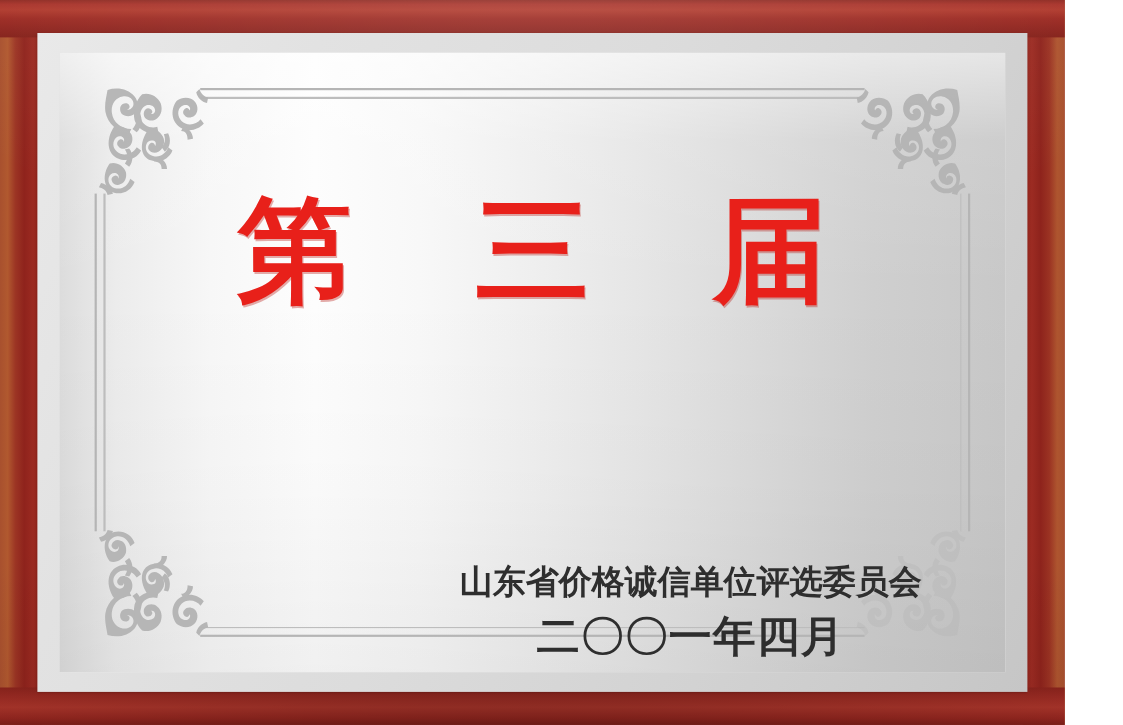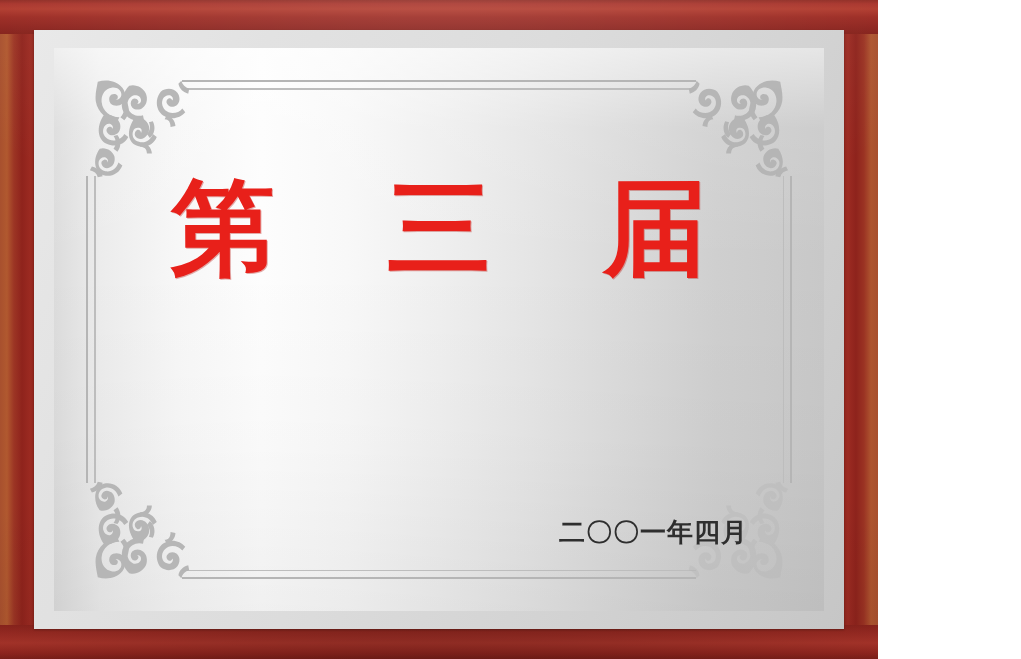--- a/index.html
+++ b/index.html
@@ -8,21 +8,21 @@
     padding: 0;
     background: #ffffff;
   }
   body {
     font-family: "Liberation Sans", "DejaVu Sans", sans-serif;
   }
 
   
   .plaque-root {
     position: relative;
-    width: 878px;
+    width: 968px;
     height: 659px;
     overflow: hidden;
     box-sizing: border-box;
   }
 
   
   .frame {
     position: absolute;
     inset: 0;
     background:
@@ -175,21 +175,21 @@
     right: 76px;
     top: 460px;
     text-align: center;
     color: #2e2e2e;
     font-family: "DejaVu Sans", "Liberation Sans", sans-serif;
     font-weight: bold;
     line-height: 1.45;
     white-space: nowrap;
   }
   .sig-org  { font-size: 30px; }
-  .sig-date { font-size: 26px; letter-spacing: 1px; margin-top: 6px; }
+  .sig-date { font-size: 39px; letter-spacing: 1px; }
 </style>
 </head>
 <body>
 
 <div class="plaque-root">
 
   <div class="frame"></div>
 
   <div class="mat">
 
@@ -272,19 +272,20 @@
             <path d="M58 72c6 0 11 5 11 11h-5c0-5-3-7-7-7zM84 44c5 1 9 6 9 11l-5 1c0-5-2-8-6-8z"></path>
           </g>
         </svg>
       </div>
 
       <div class="content">
         <div class="title-line1">第 三 届</div>
 
 
         <div class="signature">
+          <div class="sig-org">山东省价格诚信单位评选委员会</div>
           <div class="sig-date">二〇〇一年四月</div>
         </div>
       </div>
 
     </div>
   </div>
 </div>
 
 </body></html>

